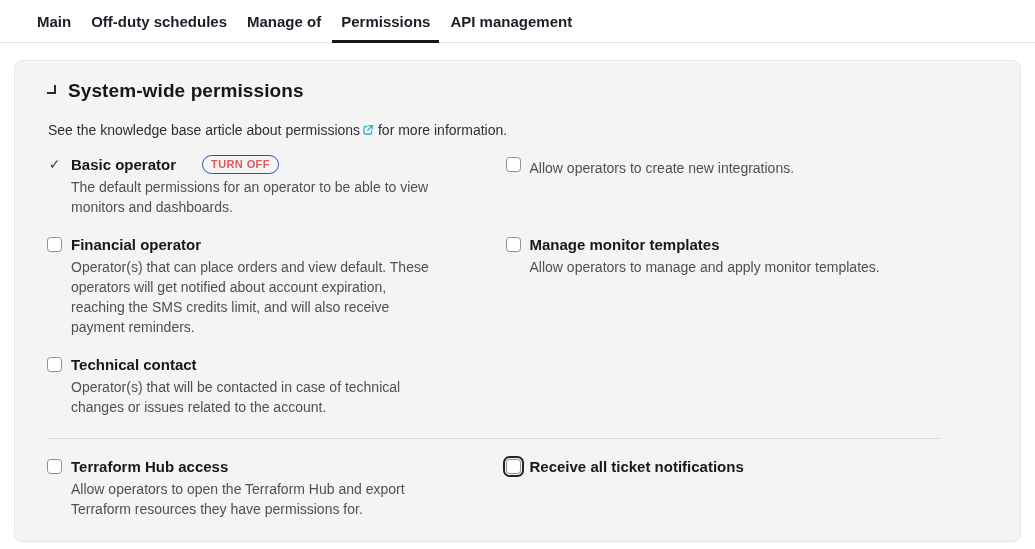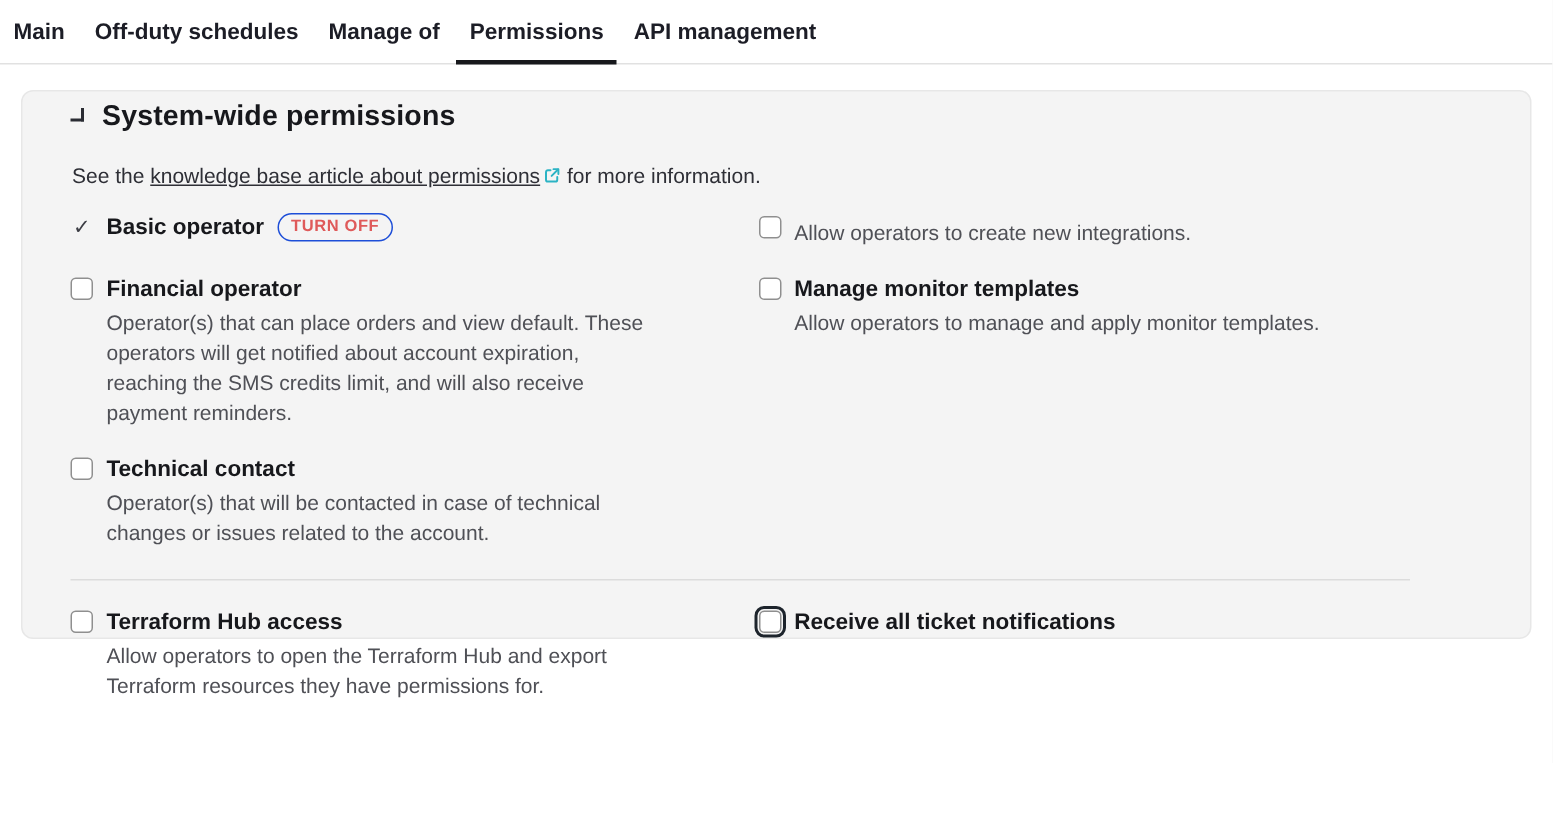--- a/index.html
+++ b/index.html
@@ -7,21 +7,21 @@
   body {
     font-family: "Liberation Sans", sans-serif;
     background: #ffffff;
     color: #17181c;
   }
 
   
   .tabbar {
     display: flex;
     align-items: stretch;
-    padding: 0 0;
+    padding: 0 28px;
     border-bottom: 1px solid #e1e1e1;
     background: #fff;
   }
   .tab {
     position: relative;
     padding: 13px 9px 12px;
     margin-right: 2px;
     font-size: 15px;
     font-weight: 700;
     color: #1c1d26;
@@ -38,22 +38,22 @@
     height: 3px;
     background: #17181c;
   }
 
   
   .panel {
     margin: 17px 14px 8px;
     background: #f4f4f4;
     border: 1px solid #e7e7e7;
     border-radius: 8px;
-    padding: 6px 32px 34px;
-    height: 366px;
+    padding: 19px 32px 34px;
+    height: 482px;
   }
   .panel-header {
     display: flex;
     align-items: center;
     gap: 12px;
     cursor: pointer;
   }
   .collapse-icon {
     width: 9px;
     height: 9px;
@@ -69,21 +69,20 @@
     letter-spacing: 0.1px;
   }
 
   .info-line {
     margin: 20px 0 0 1px;
     font-size: 14px;
     color: #2e2f36;
   }
   .info-line a {
     color: #2e2f36;
-    text-decoration: underline;
     cursor: pointer;
   }
   .ext-icon {
     display: inline-block;
     width: 12px;
     height: 12px;
     margin-left: 2px;
     color: #2bb3c4;
     vertical-align: -1px;
   }
@@ -124,21 +123,21 @@
     line-height: 16px;
     color: #3c3d44;
     text-align: center;
     flex: 0 0 auto;
     cursor: pointer;
   }
   .perm-text { min-width: 0; }
   .perm-label-row {
     display: flex;
     align-items: center;
-    gap: 9px;
+    gap: 26px;
   }
   .perm-label {
     font-size: 15px;
     font-weight: 700;
     color: #17181c;
     line-height: 19px;
   }
   .perm-badge {
     font-size: 11px;
     font-weight: 700;
@@ -193,20 +192,21 @@
   </p>
 
   <div class="perm-grid" id="grid-main">
       <div class="perm">
         <span class="checkmark">✓</span>
         <div class="perm-text">
           <div class="perm-label-row">
             <span class="perm-label">Basic operator</span>
             <span class="perm-badge">TURN OFF</span>
           </div>
+          <div class="perm-desc">The default permissions for an operator to be able to view monitors and dashboards.</div>
         </div>
       </div>
       <div class="perm">
         <span class="checkbox"></span>
         <div class="perm-text">
           <div class="perm-desc">Allow operators to create new integrations.</div>
         </div>
       </div>
       <div class="perm">
         <span class="checkbox"></span>

